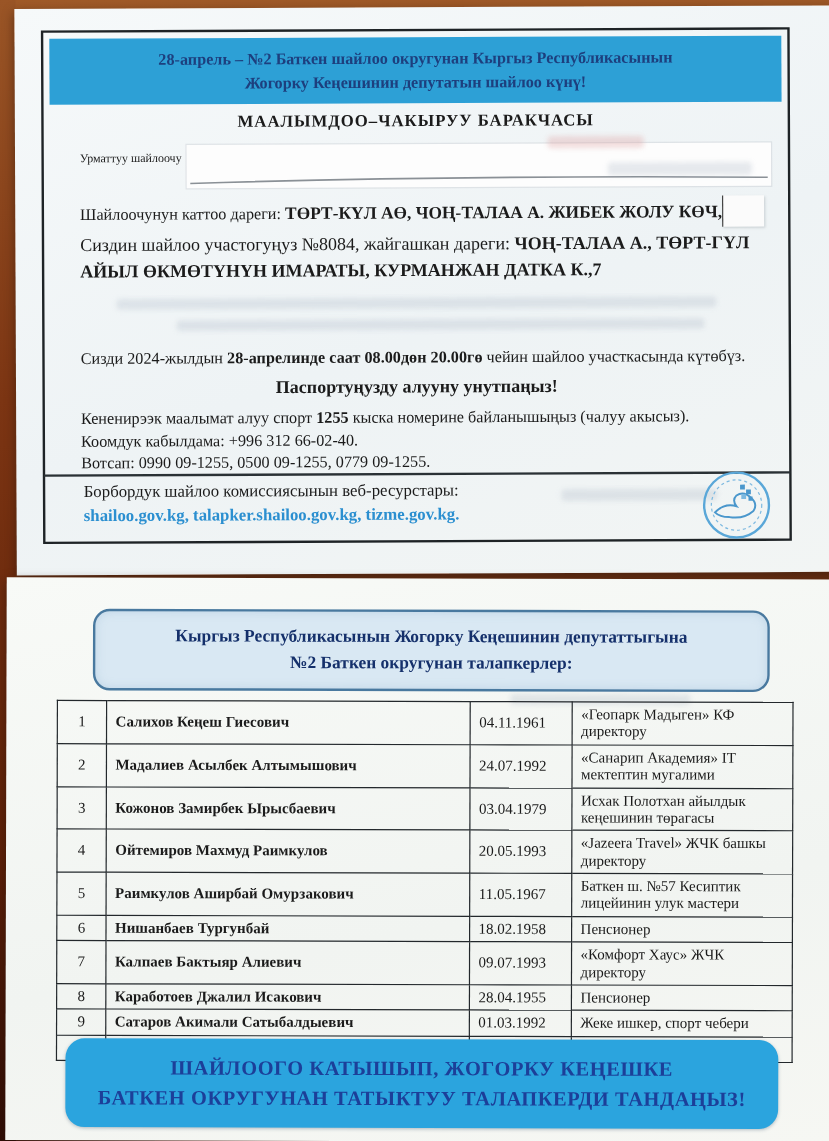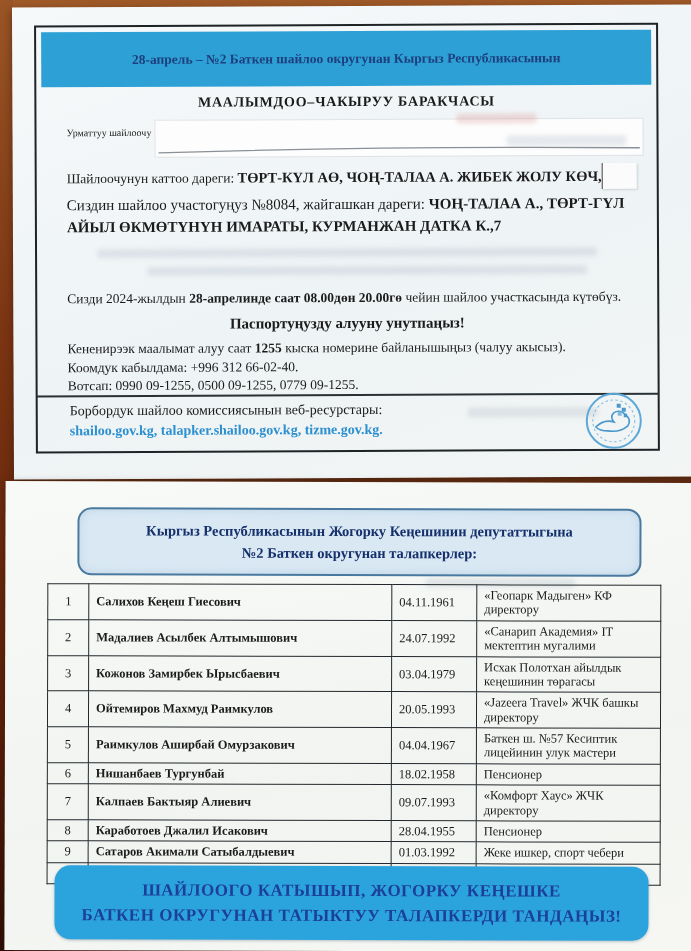--- a/index.html
+++ b/index.html
@@ -68,20 +68,21 @@
 </head>
 <body>
 
 <div class="edge-left"></div>
 
 <div class="sheet" id="sheet1">
   <div class="border-box">
 
     <div class="band" style="background:#2da0d6;color:#1d3f7e;">
       <div class="bl">28-апрель – №2 Баткен шайлоо округунан Кыргыз Республикасынын</div>
+      <div class="bl">Жогорку Кеңешинин депутатын шайлоо күнү!</div>
     </div>
 
     <div class="doc-title">МААЛЫМДОО–ЧАКЫРУУ БАРАКЧАСЫ</div>
 
     <div class="greeting">
       <span class="glabel">Урматтуу шайлоочу</span>
       <span class="redact-name">
         <svg width="100%" height="10" viewBox="0 0 330 10" preserveAspectRatio="none">
           <path d="M2,8 Q160,2 328,5" stroke="#8a9096" stroke-width="1.3" fill="none"></path>
         </svg>
@@ -102,21 +103,21 @@
     <div class="ghost" style="left:60px;top:222px;width:500px;height:9px;"></div>
     <div class="ghost" style="left:110px;top:240px;width:440px;height:9px;"></div>
 
     <div class="visit">
       <span>Сизди 2024-жылдын </span><b>28-апрелинде саат 08.00дөн 20.00гө</b><span> чейин шайлоо участкасында күтөбүз.</span>
     </div>
 
     <div class="passport">Паспортуңузду алууну унутпаңыз!</div>
 
     <div class="info1">
-      <span>Кененирээк маалымат алуу саат </span><b>1255</b><span> кыска номерине байланышыңыз (чалуу акысыз).</span>
+      <span>Кененирээк маалымат алуу спорт </span><b>1255</b><span> кыска номерине байланышыңыз (чалуу акысыз).</span>
     </div>
     <div class="info2">Коомдук кабылдама: +996 312 66-02-40.</div>
     <div class="info3">Вотсап: 0990 09-1255, 0500 09-1255, 0779 09-1255.</div>
 
     <div class="divider"></div>
 
     <div class="web">
       <div class="wl1">Борбордук шайлоо комиссиясынын веб-ресурстары:</div>
       <div class="wl2">shailoo.gov.kg, talapker.shailoo.gov.kg, tizme.gov.kg.</div>
     </div>
@@ -169,21 +170,21 @@
         <tr>
           <td class="c-num">4</td>
           <td class="c-name">Ойтемиров Махмуд Раимкулов</td>
           <td class="c-dob">20.05.1993</td>
           <td class="c-occ">«Jazeera Travel» ЖЧК башкы директору</td>
         </tr>
 
         <tr>
           <td class="c-num">5</td>
           <td class="c-name">Раимкулов Аширбай Омурзакович</td>
-          <td class="c-dob">04.04.1967</td>
+          <td class="c-dob">11.05.1967</td>
           <td class="c-occ">Баткен ш. №57 Кесиптик лицейинин улук мастери</td>
         </tr>
 
         <tr>
           <td class="c-num">6</td>
           <td class="c-name">Нишанбаев Тургунбай</td>
           <td class="c-dob">18.02.1958</td>
           <td class="c-occ">Пенсионер</td>
         </tr>
 

